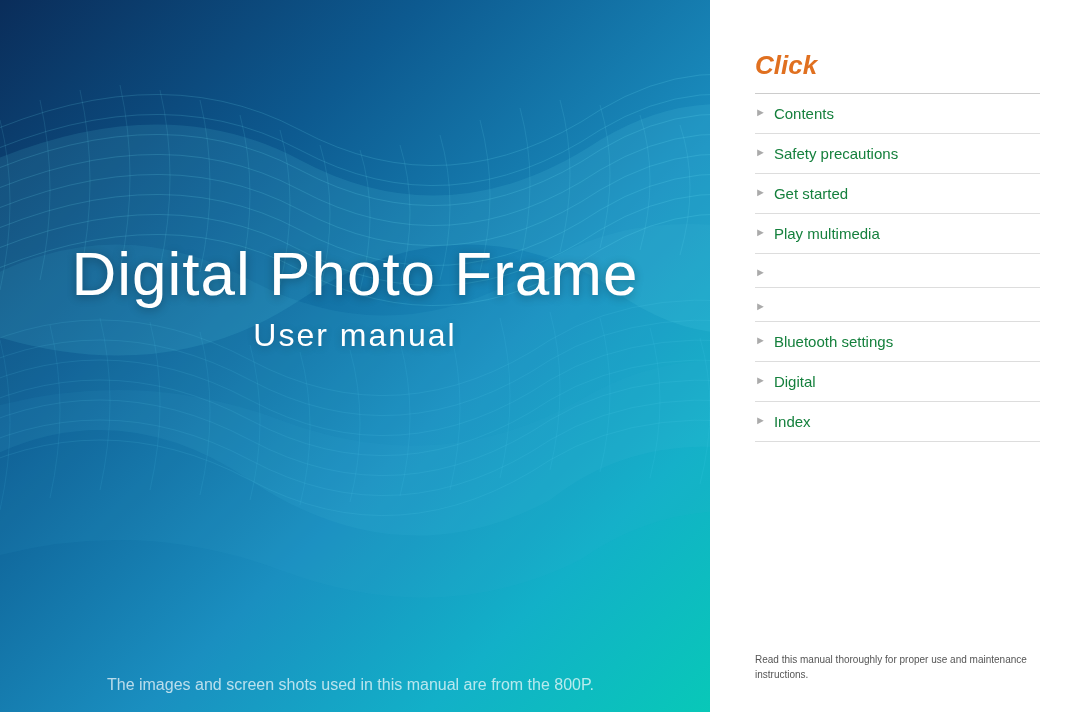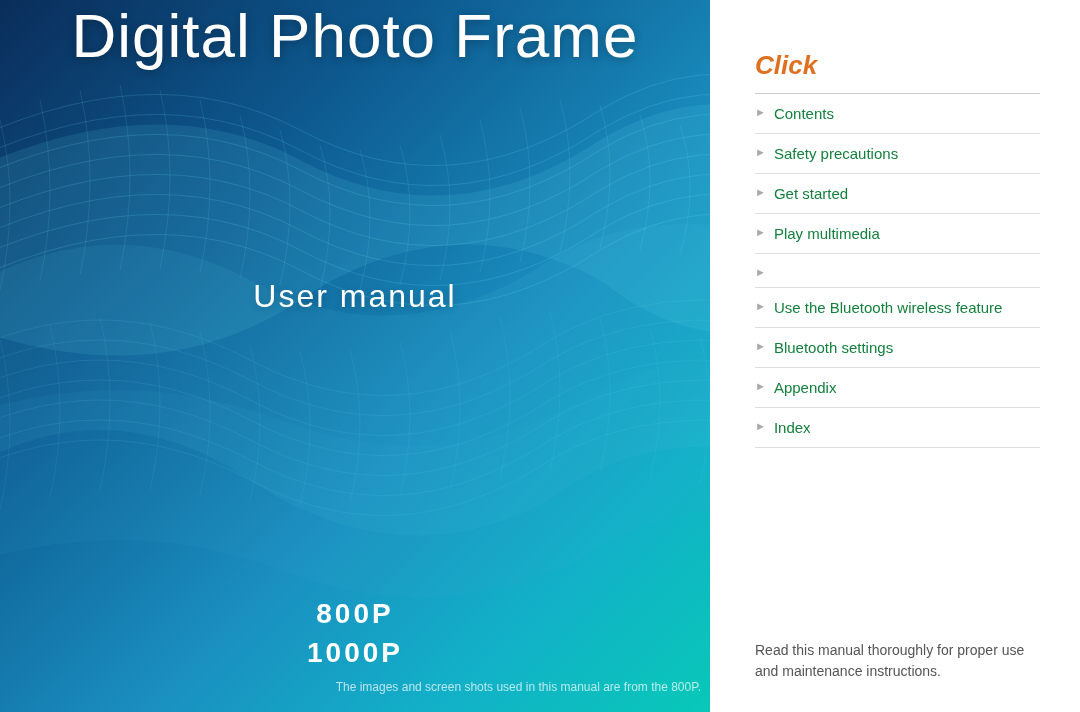--- a/index.html
+++ b/index.html
@@ -28,21 +28,21 @@
       width: 100%;
       height: 100%;
     }
 
     .left-content {
       position: absolute;
       top: 0; left: 0; right: 0; bottom: 0;
       display: flex;
       flex-direction: column;
       align-items: center;
-      justify-content: space-between;
+      justify-content: center;
       padding-bottom: 40px;
     }
 
     .product-title {
       font-size: 62px;
       font-weight: 300;
       color: white;
       text-align: center;
       letter-spacing: 1px;
       margin-bottom: 8px;
@@ -69,22 +69,22 @@
       color: white;
       letter-spacing: 3px;
       line-height: 1.4;
     }
 
     .bottom-caption {
       position: absolute;
       bottom: 18px;
       left: 0;
       right: 9px;
-      text-align: right;
-      font-size: 12px;
+      text-align: center;
+      font-size: 16px;
       color: rgba(255,255,255,0.7);
     }
 
     
     .right-panel {
       width: 370px;
       height: 712px;
       background: white;
       padding: 50px 40px 30px 45px;
       display: flex;
@@ -127,21 +127,21 @@
     }
 
     .nav-item-text {
       font-size: 15px;
       color: #15803d;
       line-height: 1.4;
     }
 
     .manual-note {
       margin-top: 18px;
-      font-size: 14px;
+      font-size: 10px;
       color: #555;
       line-height: 1.5;
     }
   </style>
 </head>
 <body>
 
 <div class="left-panel">
   <svg class="wave-svg" viewBox="0 0 710 712" preserveAspectRatio="none" xmlns="http://www.w3.org/2000/svg">
 
@@ -223,24 +223,20 @@
       <path d="M550,312 Q570,386 550,470"></path>
       <path d="M600,318 Q620,390 600,472"></path>
       <path d="M650,328 Q670,398 650,478"></path>
       <path d="M700,338 Q720,406 700,484"></path>
     </g>
   </svg>
 
   <div class="left-content">
     <div class="product-title">Digital Photo Frame</div>
     <div class="product-subtitle">User manual</div>
-    <div class="model-numbers">
-      <div class="model">800P</div>
-      <div class="model">1000P</div>
-    </div>
   </div>
 
   <div class="bottom-caption">The images and screen shots used in this manual are from the 800P.</div>
 </div>
 
 <div class="right-panel">
   <div class="click-label">Click</div>
   <hr class="divider-top">
   <ul class="nav-list">
 
@@ -258,29 +254,28 @@
       </li>
       <li class="nav-item">
         <span class="nav-arrow">►</span>
         <span class="nav-item-text">Play multimedia</span>
       </li>
       <li class="nav-item">
         <span class="nav-arrow">►</span>
       </li>
       <li class="nav-item">
         <span class="nav-arrow">►</span>
-        <span class="nav-item-text">Use the Bluetooth wireless feature</span>
       </li>
       <li class="nav-item">
         <span class="nav-arrow">►</span>
         <span class="nav-item-text">Bluetooth settings</span>
       </li>
       <li class="nav-item">
         <span class="nav-arrow">►</span>
-        <span class="nav-item-text">Appendix</span>
+        <span class="nav-item-text">Digital</span>
       </li>
       <li class="nav-item">
         <span class="nav-arrow">►</span>
         <span class="nav-item-text">Index</span>
       </li>
     </ul>
   <div class="manual-note">Read this manual thoroughly for proper use and maintenance instructions.</div>
 </div>
 
 </body></html>

